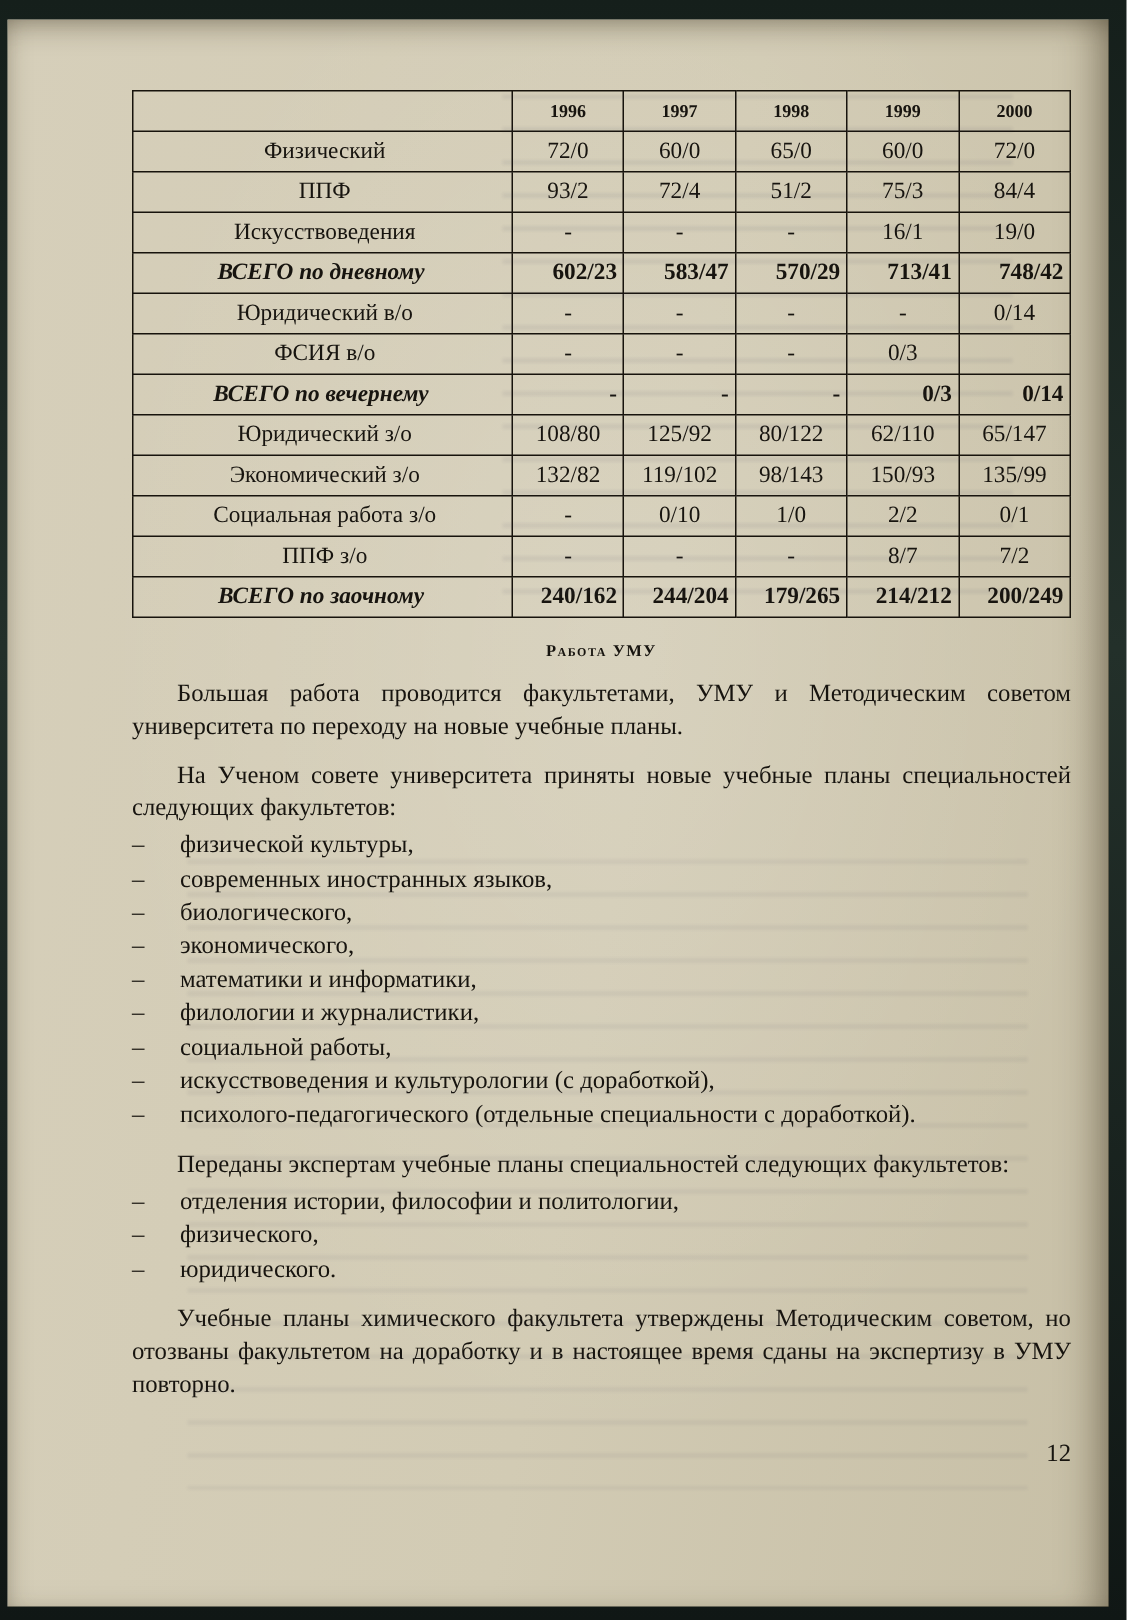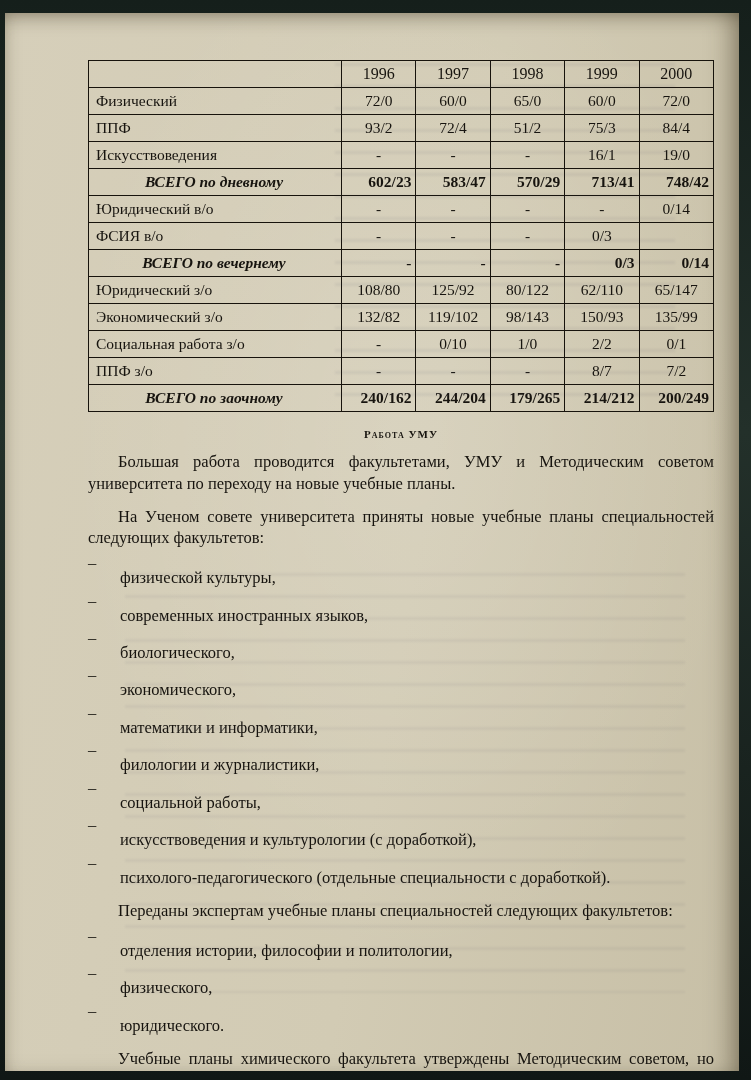--- a/index.html
+++ b/index.html
@@ -35,22 +35,22 @@
     border-collapse:collapse;
     font-size:15.5px;
   }
   th,td{
     border:1.7px solid #17130c;
     padding:2.5px 4px;
     text-align:center;
     height:21px;
     vertical-align:middle;
   }
-  th{font-weight:normal;font-size:16px;}
-  td.label{text-align:left;padding-left:7px;width:236px;}
+  th{font-weight:bold;font-size:12px;}
+  td.label{text-align:center;padding-left:7px;width:236px;}
   tr.total td{font-weight:bold;text-align:right;}
   tr.total td.label{font-style:italic;text-align:center;padding-right:9px;}
 
   p{
     font-size:16.5px;
     line-height:1.32;
     margin:11px 0 0 0;
     text-indent:30px;
     text-align:justify;
   }
@@ -58,24 +58,25 @@
     margin:16px 0 2px 0;
     text-align:center;
     font-size:11px;
     font-weight:bold;
     font-variant:small-caps;
     letter-spacing:1px;
   }
   ul{list-style:none;margin:3px 0 0 0;padding:0;}
   li{display:flex;font-size:16.5px;line-height:1.36;}
   li .dash{flex:0 0 32px;}
-  li .li-text{flex:1;margin-top:15px;}
+  li .li-text{flex:1;}
   .pagenum{
     margin-top:26px;
     font-size:16.5px;
+    text-align:right;
   }
 </style>
 </head>
 <body>
 
 <div class="scan">
   <div class="paper">
     <div class="ghost g1"></div>
     <div class="ghost g2"></div>
 

